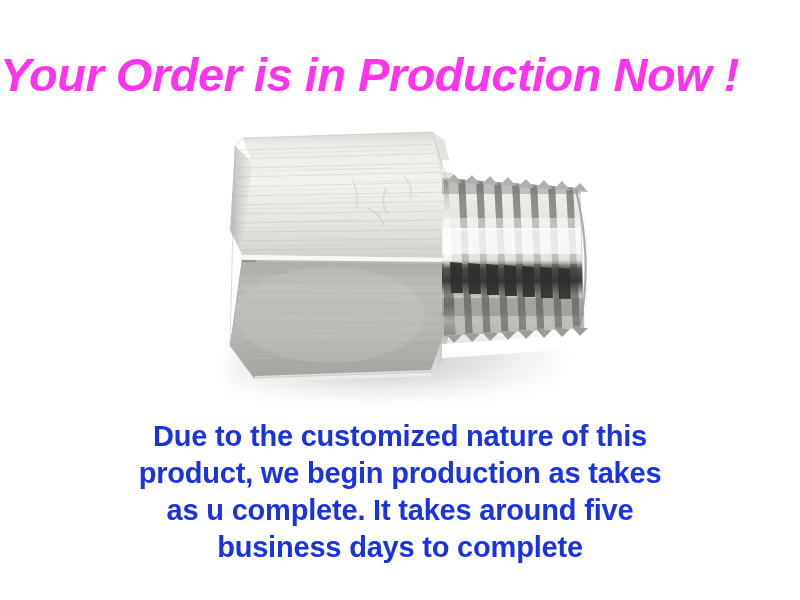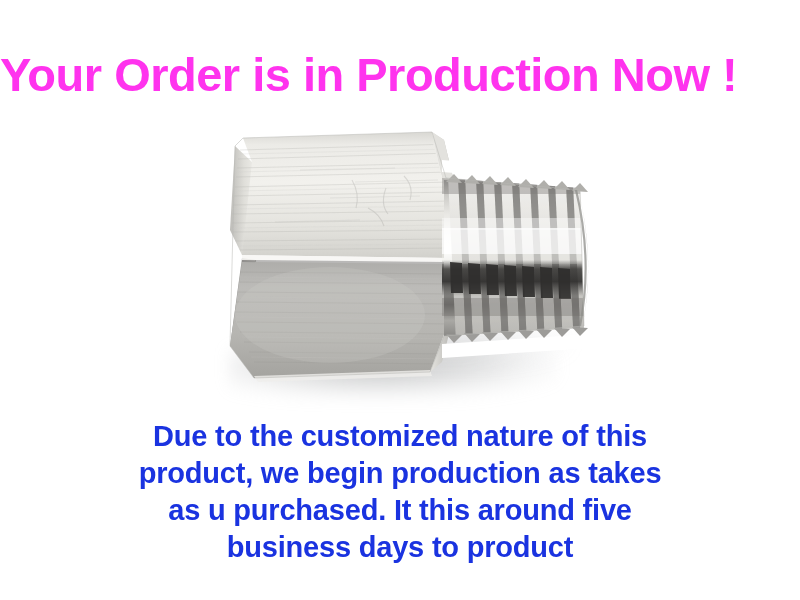--- a/index.html
+++ b/index.html
@@ -24,20 +24,21 @@
   }
 
   
   .headline {
     position: absolute;
     top: 50px;
     left: 0;
     width: 728px;
     text-align: center;
     font-family: "Liberation Sans", sans-serif;
+    font-style: italic;
     font-weight: bold;
     font-size: 47px;
     letter-spacing: -0.5px;
     color: #ff33ee;
     white-space: nowrap;
     line-height: 1.05;
   }
 
   
   .product-stage {
@@ -349,17 +350,17 @@
         <path d="M 396,80 q 17,70 4,136" fill="none" stroke="#8e8d8a" stroke-width="2.2" opacity="0.75"></path>
       </g>
 
       <path d="M 63,28 L 252,22 L 266,68 L 400,80 L 404,216 L 264,226 L 250,262 L 74,268 L 50,236 L 55,36 Z" fill="none" stroke="#b8b7b3" stroke-width="1" opacity="0.5"></path>
     </svg>
   </div>
 
   <div class="blurb">
     <span class="ln">Due to the customized nature of this</span>
     <span class="ln">product, we begin production as takes</span>
-    <span class="ln">as u purchased. It this around five</span>
-    <span class="ln">business days to product</span>
+    <span class="ln">as u complete. It takes around five</span>
+    <span class="ln">business days to complete</span>
   </div>
 
 </div>
 
 </body></html>

